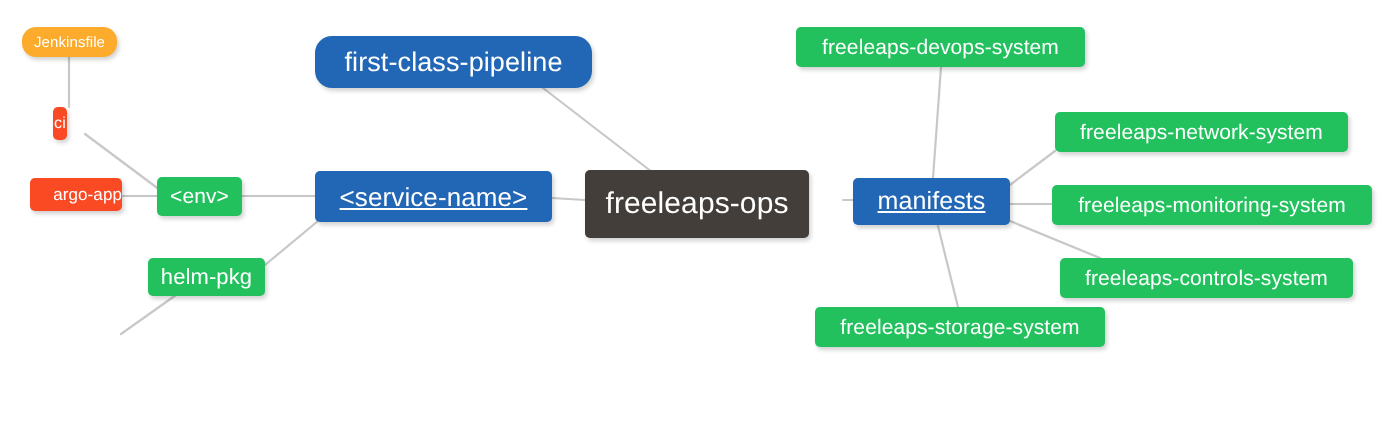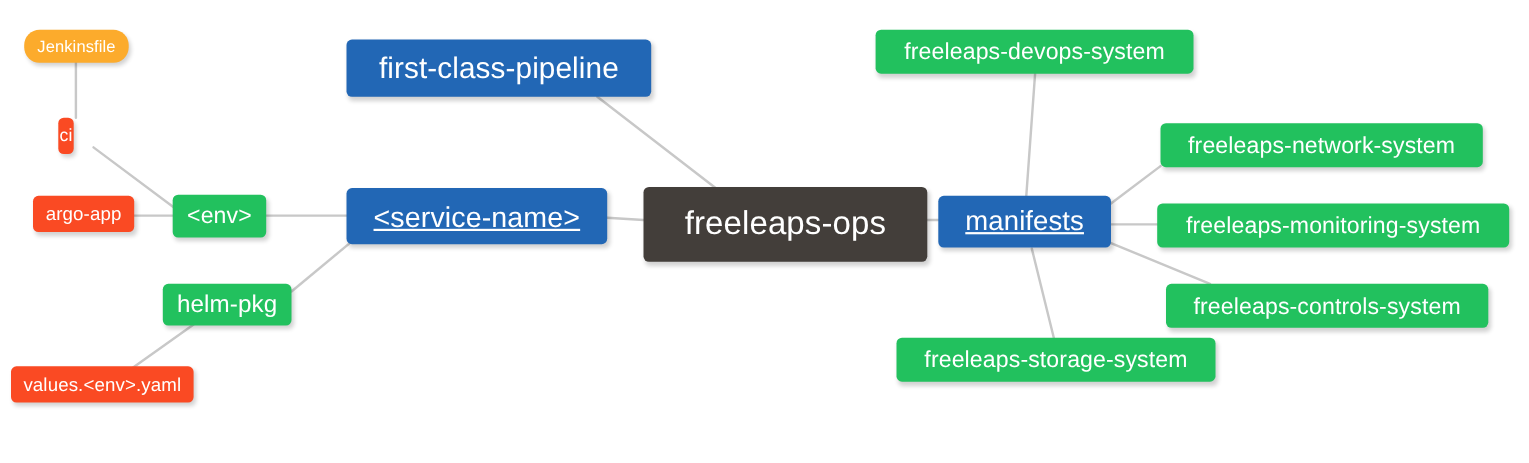--- a/index.html
+++ b/index.html
@@ -78,59 +78,56 @@
       <path d="M 1010 185 L 1055 151"></path>
 
       <path d="M 1010 204 L 1052 204"></path>
 
       <path d="M 1010 221 L 1100 258"></path>
 
       <path d="M 938 226 L 958 307"></path>
     </g>
   </svg>
 
-  <div class="node node-root" style="left:585px; top:170px; width:258px; height:68px; font-size:30px;">
+  <div class="node node-root" style="left:585px; top:170px; width:224px; height:68px; font-size:30px;">
     <span>freeleaps-ops</span>
   </div>
 
-  <div class="node node-blue" style="left:315px; top:36px; width:277px; height:52px; font-size:27px;">
+  <div class="node node-blue" style="left:315px; top:36px; width:277px; height:52px; font-size:27px;border-radius:17px;">
     <span>first-class-pipeline</span>
   </div>
 
   <div class="node node-blue" style="left:315px; top:171px; width:237px; height:51px; font-size:26px;text-decoration:underline;">
     <span>&lt;service-name&gt;</span>
   </div>
 
   <div class="node node-blue" style="left:853px; top:178px; width:157px; height:47px; font-size:25px;text-decoration:underline;">
     <span>manifests</span>
   </div>
 
   <div class="node node-orange" style="left:22px; top:27px; width:95px; height:30px; font-size:15px;border-radius:14px;">
     <span>Jenkinsfile</span>
   </div>
 
   <div class="node node-red" style="left:53px; top:107px; width:14px; height:33px; font-size:16px;">
     <span>ci</span>
   </div>
 
-  <div class="node node-red" style="left:30px; top:178px; width:92px; height:33px; font-size:17px;">
+  <div class="node node-red" style="left:30px; top:178px; width:92px; height:33px; font-size:17px;justify-content:flex-end;">
     <span>argo-app</span>
   </div>
 
   <div class="node node-green" style="left:157px; top:177px; width:85px; height:39px; font-size:21px;">
     <span>&lt;env&gt;</span>
   </div>
 
   <div class="node node-green" style="left:148px; top:258px; width:117px; height:38px; font-size:22px;">
     <span>helm-pkg</span>
   </div>
 
-  <div class="node node-red" style="left:10px; top:333px; width:166px; height:33px; font-size:17px;">
-    <span>values.&lt;env&gt;.yaml</span>
-  </div>
 
   <div class="node node-green" style="left:796px; top:27px; width:289px; height:40px; font-size:21px;">
     <span>freeleaps-devops-system</span>
   </div>
 
   <div class="node node-green" style="left:1055px; top:112px; width:293px; height:40px; font-size:21px;justify-content:center;">
     <span>freeleaps-network-system</span>
   </div>
 
   <div class="node node-green" style="left:1060px; top:258px; width:293px; height:40px; font-size:21px;">

